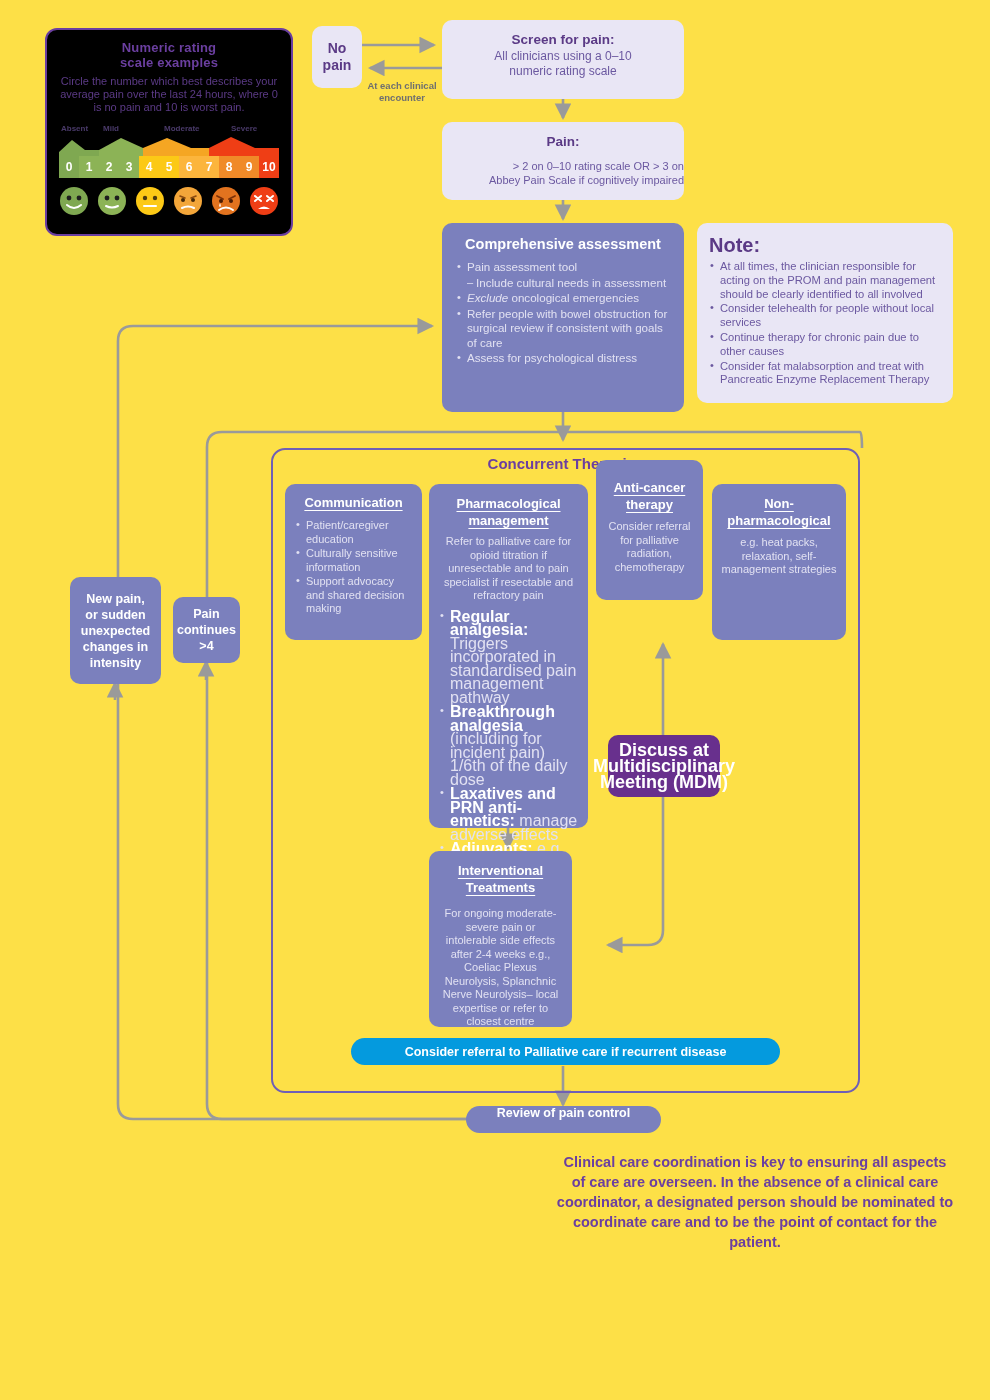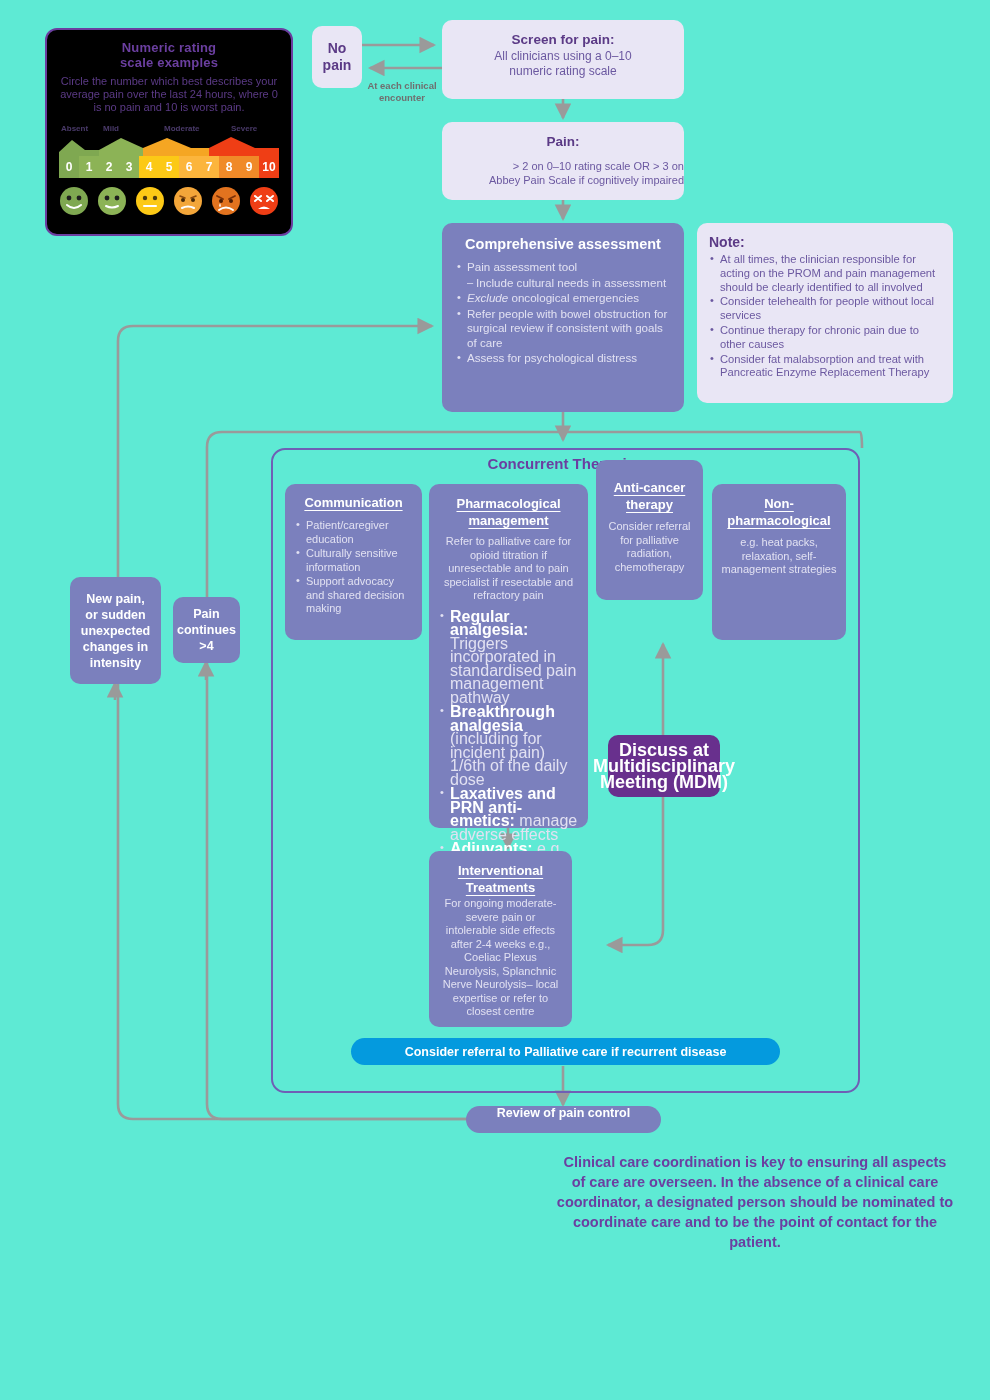--- a/index.html
+++ b/index.html
@@ -7,21 +7,21 @@
     margin: 0; padding: 0;
     background: #000;
   }
   body {
     font-family: "Liberation Sans", sans-serif;
   }
   #page {
     position: relative;
     width: 990px;
     height: 1400px;
-    background: #5eead4;
+    background: #fde047;
     overflow: hidden;
   }
   
   .box {
     position: absolute;
     border-radius: 10px;
     color: #ffffff;
     text-align: center;
   }
   .lilac { background: #7b80bd; }
@@ -301,21 +301,21 @@
     <ul class="b bodytxt" style="font-size:11.6px; line-height:14.5px; margin-top:8px;">
       <li><span>Pain assessment tool</span></li>
       <li class="sub"><span>Include cultural needs in assessment</span></li>
       <li><em>Exclude</em> oncological emergencies</li>
       <li><span>Refer people with bowel obstruction for surgical review if consistent with goals of care</span></li>
       <li><span>Assess for psychological distress</span></li>
     </ul>
   </div>
 
   <div class="box pale" style="left:697px; top:223px; width:256px; height:180px; padding:11px 12px 0 12px; text-align:left;">
-    <div class="ttl" style="font-size:14px; text-align:left;">Note:</div>
+    <div class="ttl" style="font-size:20px; text-align:left;">Note:</div>
     <ul class="b" style="font-size:11.2px; line-height:13.8px; margin-top:3px; color:#6b58a0;">
       <li><span>At all times, the clinician responsible for acting on the PROM and pain management should be clearly identified to all involved</span></li>
       <li><span>Consider telehealth for people without local services</span></li>
       <li><span>Continue therapy for chronic pain due to other causes</span></li>
       <li><span>Consider fat malabsorption and treat with Pancreatic Enzyme Replacement Therapy</span></li>
     </ul>
   </div>
 
   <div id="ct-frame"></div>
   <div id="ct-title">Concurrent Therapies</div>
@@ -373,21 +373,21 @@
       <span>Multidisciplinary</span><br>
       <span>Meeting (MDM)</span>
     </div>
   </div>
 
   <div class="box lilac" style="left:429px; top:851px; width:143px; height:176px; padding:11px 10px 0 10px;">
     <div class="ttl" style="font-size:13px; line-height:17px;">
       <span style="text-decoration:underline; text-underline-offset:3px;">Interventional</span><br>
       <span style="text-decoration:underline; text-underline-offset:3px;">Treatments</span>
     </div>
-    <div class="bodytxt" style="font-size:11px; line-height:13.5px; margin-top:1px;">For ongoing moderate-severe pain or intolerable side effects after 2-4 weeks e.g., Coeliac Plexus Neurolysis, Splanchnic Nerve Neurolysis– local expertise or refer to closest centre</div>
+    <div class="bodytxt" style="font-size:11px; line-height:13.5px; margin-top:11px;">For ongoing moderate-severe pain or intolerable side effects after 2-4 weeks e.g., Coeliac Plexus Neurolysis, Splanchnic Nerve Neurolysis– local expertise or refer to closest centre</div>
   </div>
 
   <div class="box blue" style="left:351px; top:1038px; width:429px; height:27px; border-radius:14px; display:flex; align-items:center; justify-content:center;">
     <span class="ttl" style="font-size:12.5px;">Consider referral to Palliative care if recurrent disease</span>
   </div>
 
   <div class="box lilac" style="left:70px; top:577px; width:91px; height:107px; display:flex; align-items:center; justify-content:center;">
     <div class="ttl" style="font-size:12.5px; line-height:16px;">
       <span>New pain,</span><br>
       <span>or sudden</span><br>

